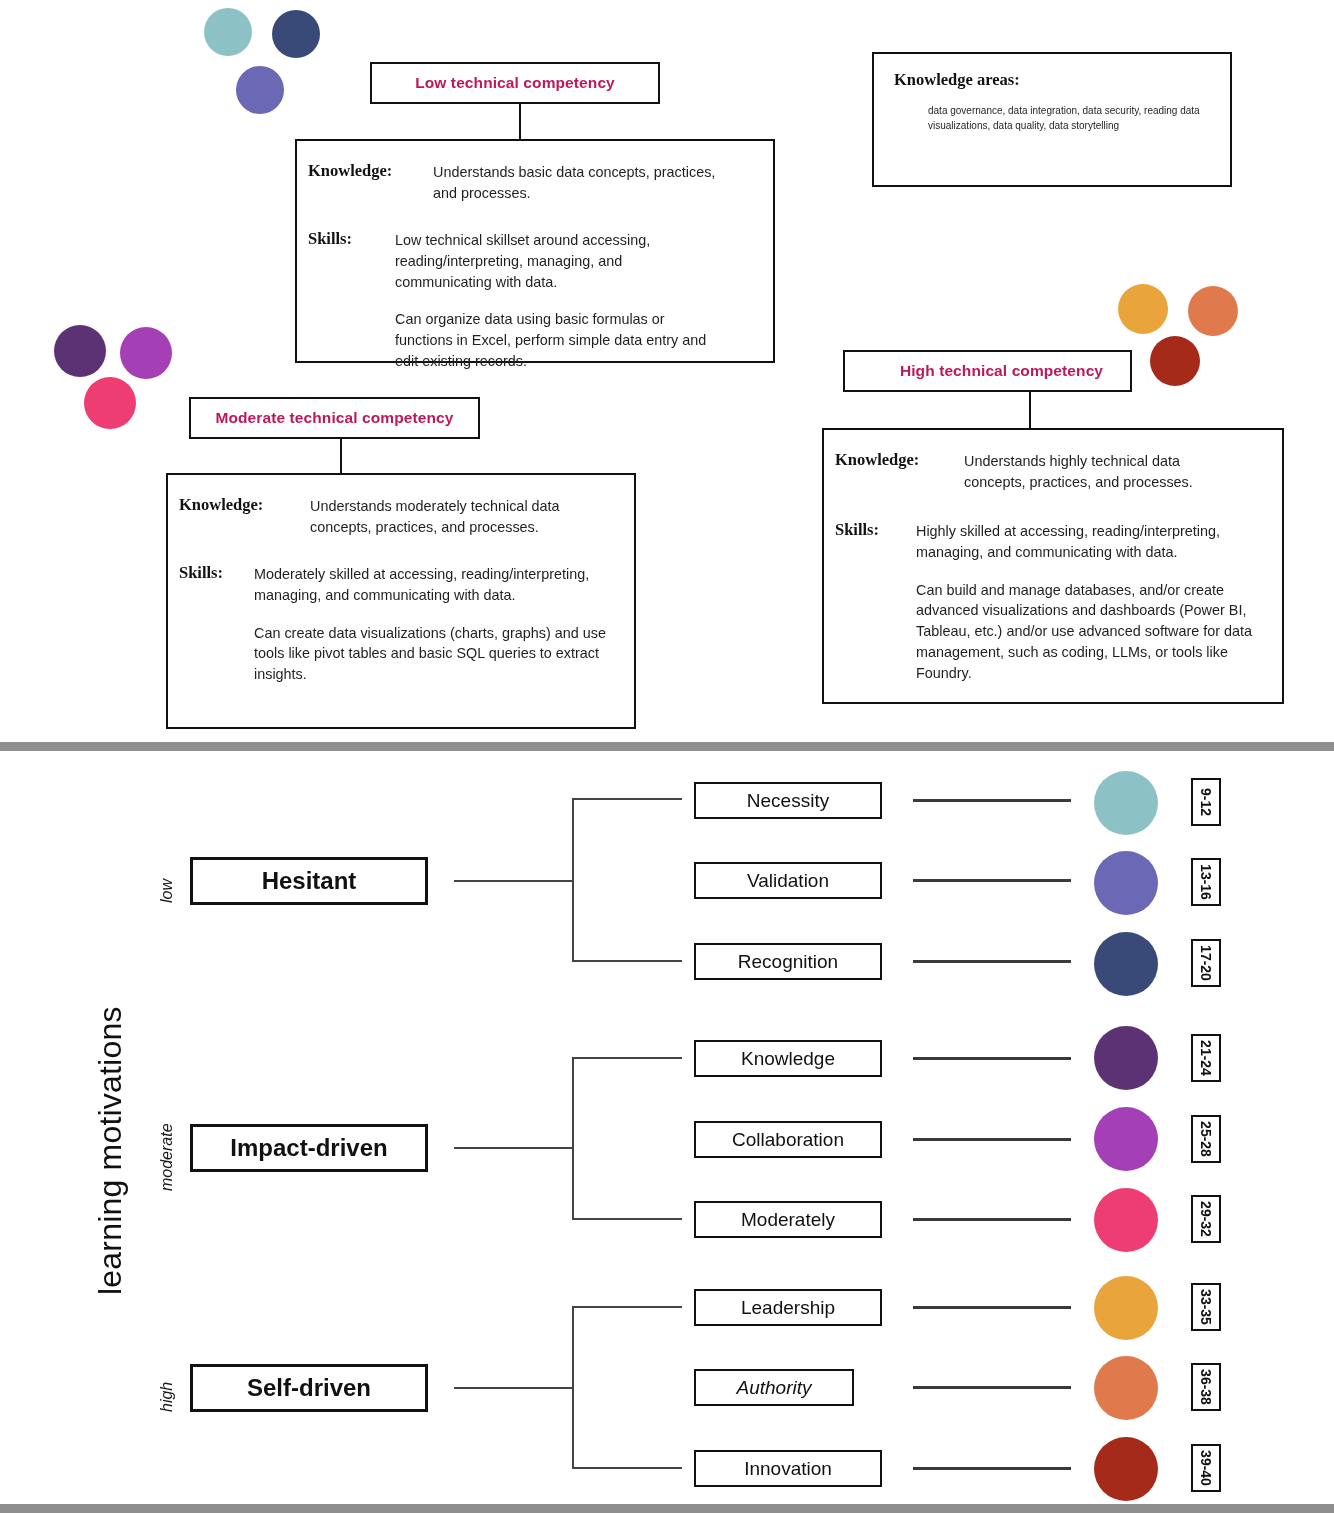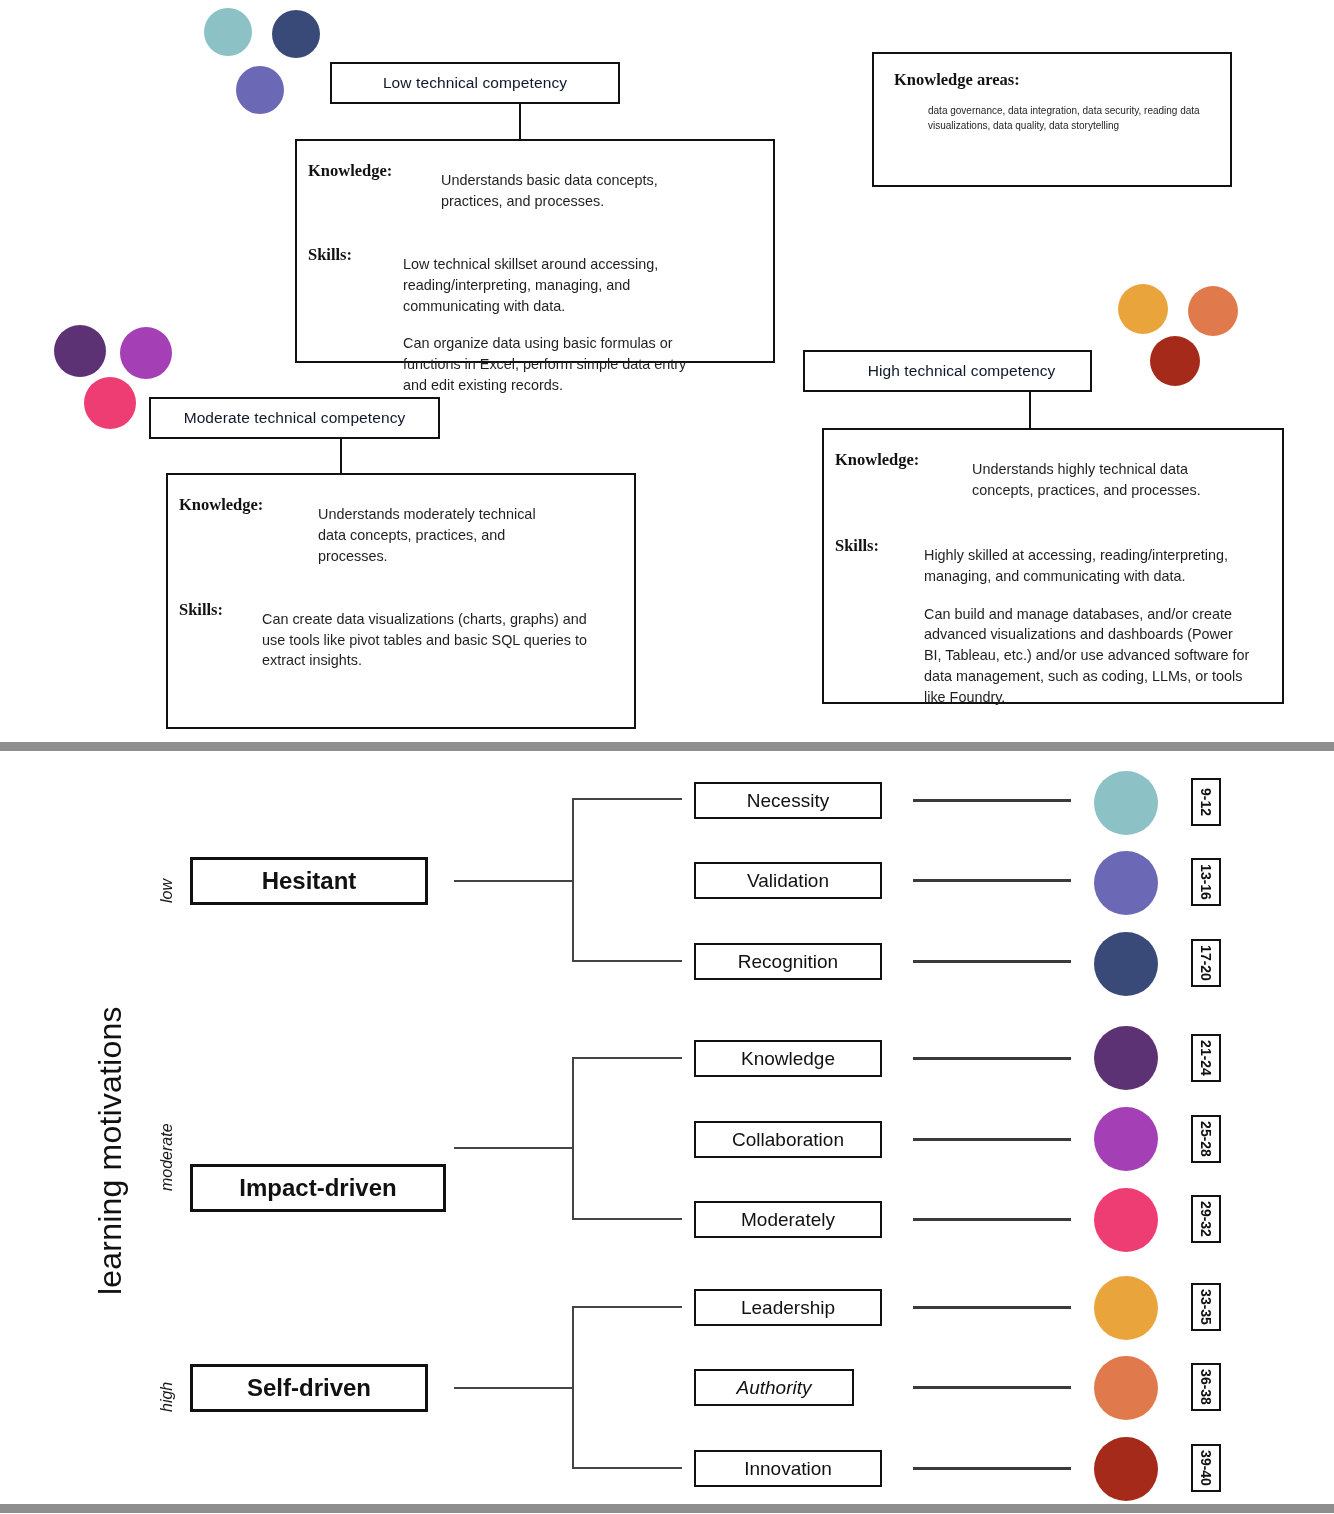--- a/index.html
+++ b/index.html
@@ -22,23 +22,24 @@
 
   .hdr-box {
     position: absolute;
     border: 2.5px solid #111;
     background: #fff;
     box-sizing: border-box;
     display: flex;
     align-items: center;
     justify-content: center;
     font-size: 15.5px;
-    font-weight: 400;
+    font-weight: 700;
     letter-spacing: .1px;
-    color: #0f172a;
+    color: #be185d;
+    margin-left: 40px;
   }
 
   .detail-box {
     position: absolute;
     border: 2.5px solid #111;
     background: #fff;
     box-sizing: border-box;
     padding: 18px 20px 14px 11px;
   }
 
@@ -50,21 +51,21 @@
     color: #121212;
     flex: 0 0 auto;
     line-height: 1.32;
     padding-top: 1px;
   }
   .kv-body {
     font-size: 14.4px;
     line-height: 1.45;
     color: #1f1f1f;
   }
-  .kv-body p { margin: 11px; }
+  .kv-body p { margin: 3px; }
   .kv-body p + p { margin-top: 17px; }
 
   
   .vline { position: absolute; background: #111; width: 2px; }
 
   
   .cluster { position: absolute; }
   .cluster .dot { position: absolute; border-radius: 50%; }
 
   
@@ -229,20 +230,21 @@
   <div class="detail-box" style="left:166px; top:473px; width:470px; height:256px;">
     <div class="kv-row" style="margin-bottom:20px;">
       <div class="kv-label" style="width:128px;">Knowledge:</div>
       <div class="kv-body" style="width:265px;">
         <p>Understands moderately technical data concepts, practices, and processes.</p>
       </div>
     </div>
     <div class="kv-row">
       <div class="kv-label" style="width:72px;">Skills:</div>
       <div class="kv-body" style="width:375px;">
+        <p>Moderately skilled at accessing, reading/interpreting, managing, and communicating with data.</p>
         <p>Can create data visualizations (charts, graphs) and use tools like pivot tables and basic SQL queries to extract insights.</p>
       </div>
     </div>
   </div>
 
   <div class="cluster" style="left:1118px; top:284px; width:120px; height:102px;">
     <div class="dot" style="left:0px;  top:0px;  width:50px; height:50px; background:#EAA43C;"></div>
     <div class="dot" style="left:70px; top:2px;  width:50px; height:50px; background:#E07A4D;"></div>
     <div class="dot" style="left:32px; top:52px; width:50px; height:50px; background:#A52A1A;"></div>
   </div>
@@ -301,21 +303,21 @@
   <div class="motive-box" style="left:694px; top:943px; width:188px; height:37px;">
     <span>Recognition</span>
   </div>
   <div class="lead" style="left:913px; top:960px; width:158px;"></div>
   <div class="big-dot" style="left:1094px; top:932px; width:64px; height:64px; background:#3A4A78;"></div>
   <div class="code-box" style="left:1191px; top:939px; width:30px; height:48px;">
     <span>17-20</span>
   </div>
 
   <div class="tier-label" style="left:158px; top:1191px;">moderate</div>
-  <div class="tier-box" style="left:190px; top:1124px; width:256px; height:48px;margin-top:40px;">
+  <div class="tier-box" style="left:190px; top:1124px; width:238px; height:48px;">
     <span>Impact-driven</span>
   </div>
   <div class="stem" style="left:454px; top:1147px; width:120px;"></div>
   <div class="bracket" style="left:572px; top:1057px; width:110px; height:163px;"></div>
 
   <div class="motive-box" style="left:694px; top:1040px; width:188px; height:37px;">
     <span>Knowledge</span>
   </div>
   <div class="lead" style="left:913px; top:1057px; width:158px;"></div>
   <div class="big-dot" style="left:1094px; top:1026px; width:64px; height:64px; background:#5C3274;"></div>

